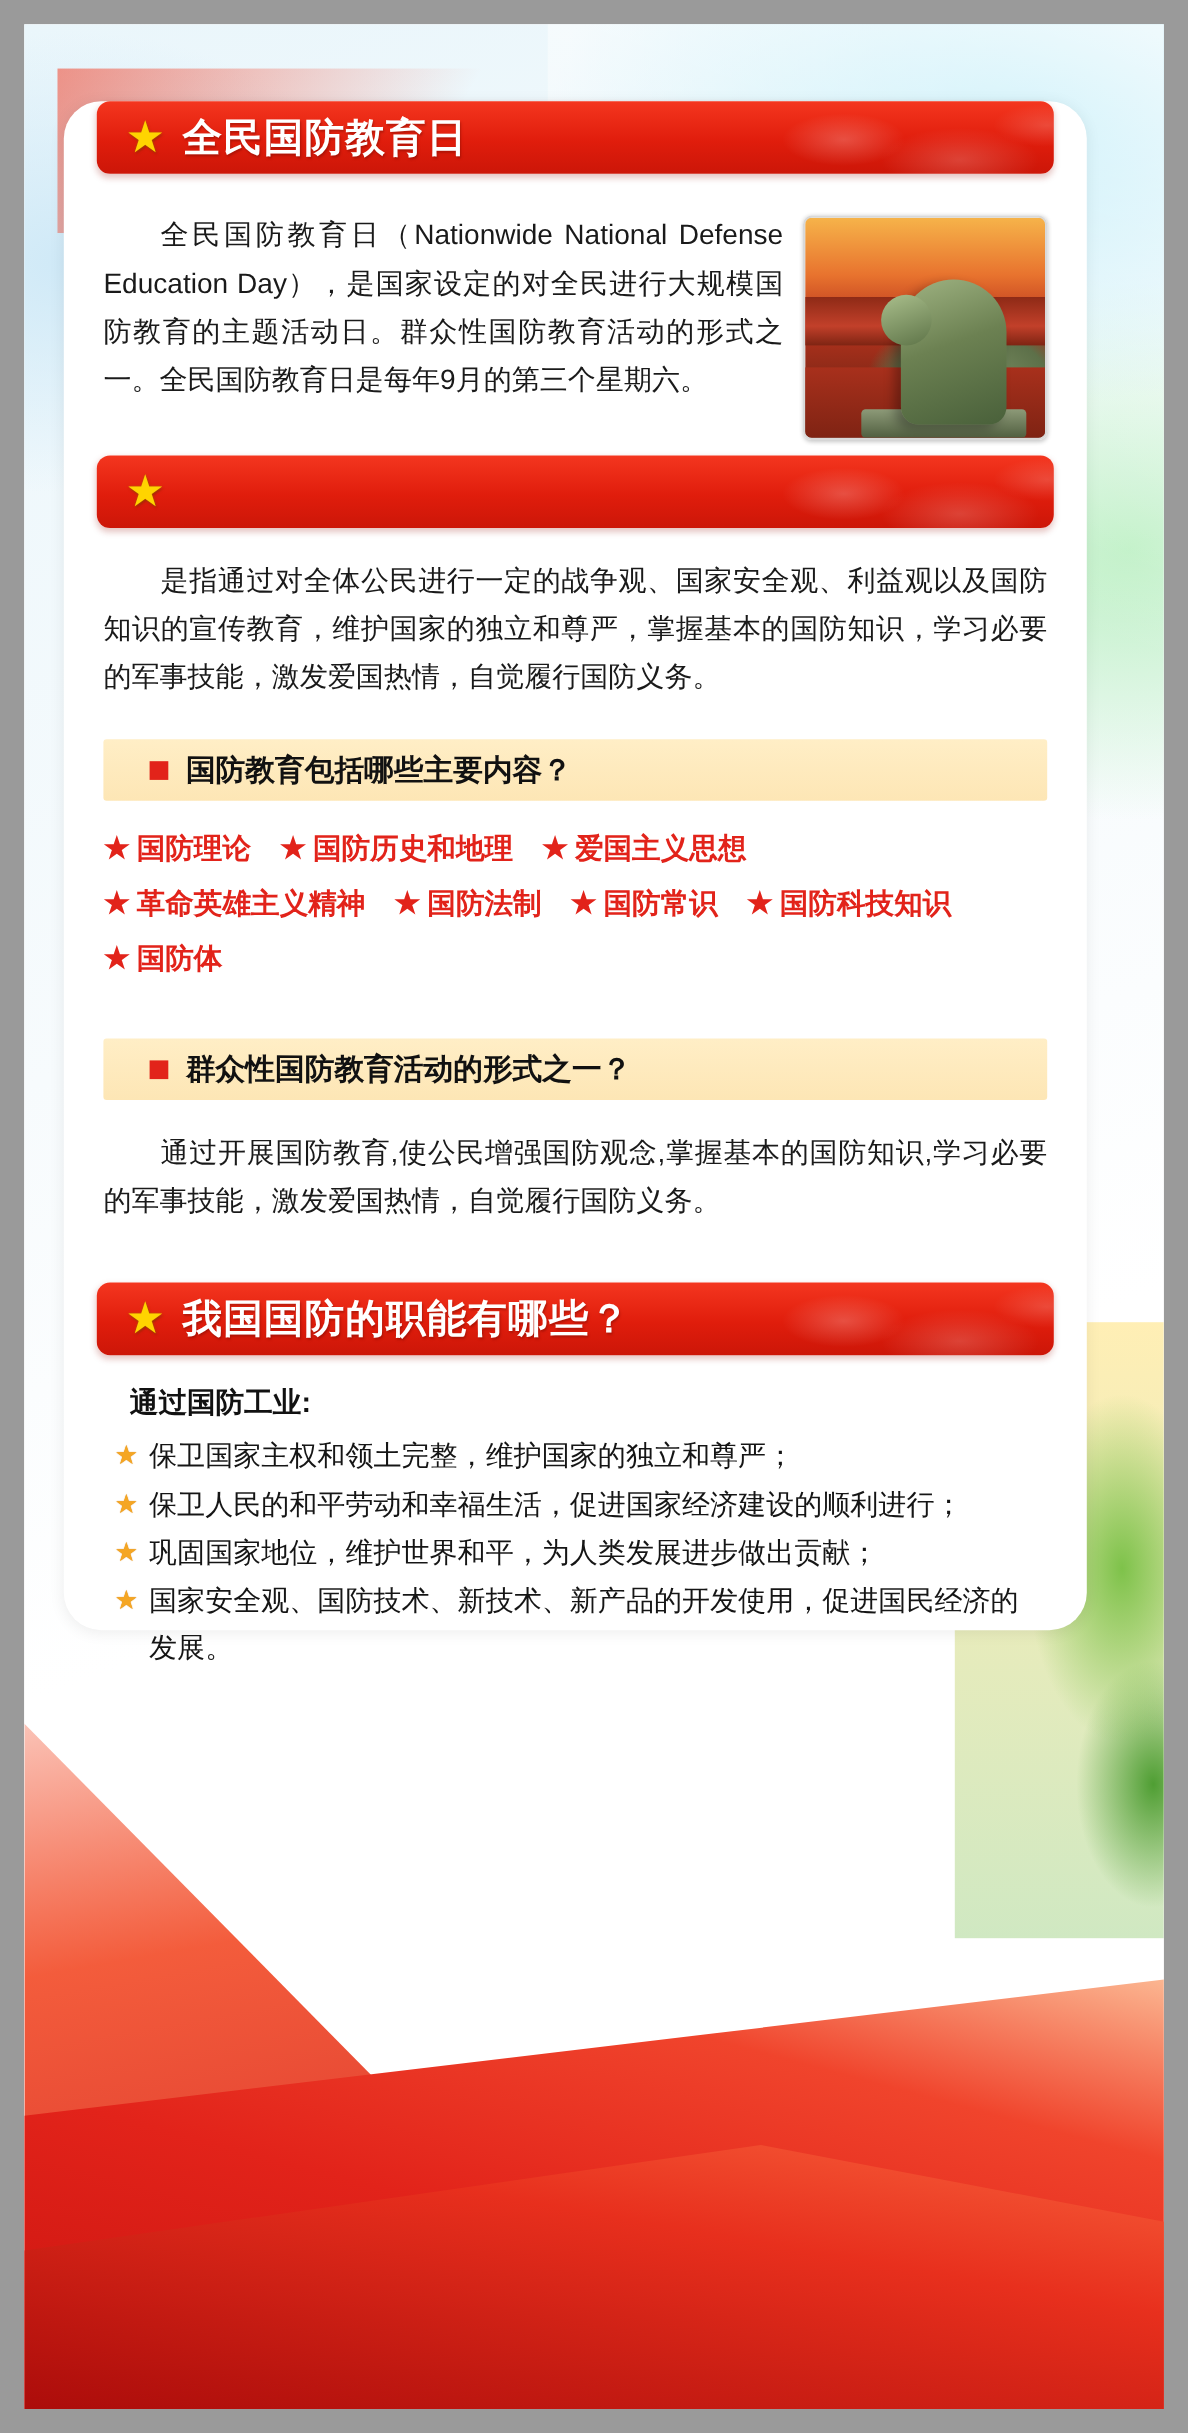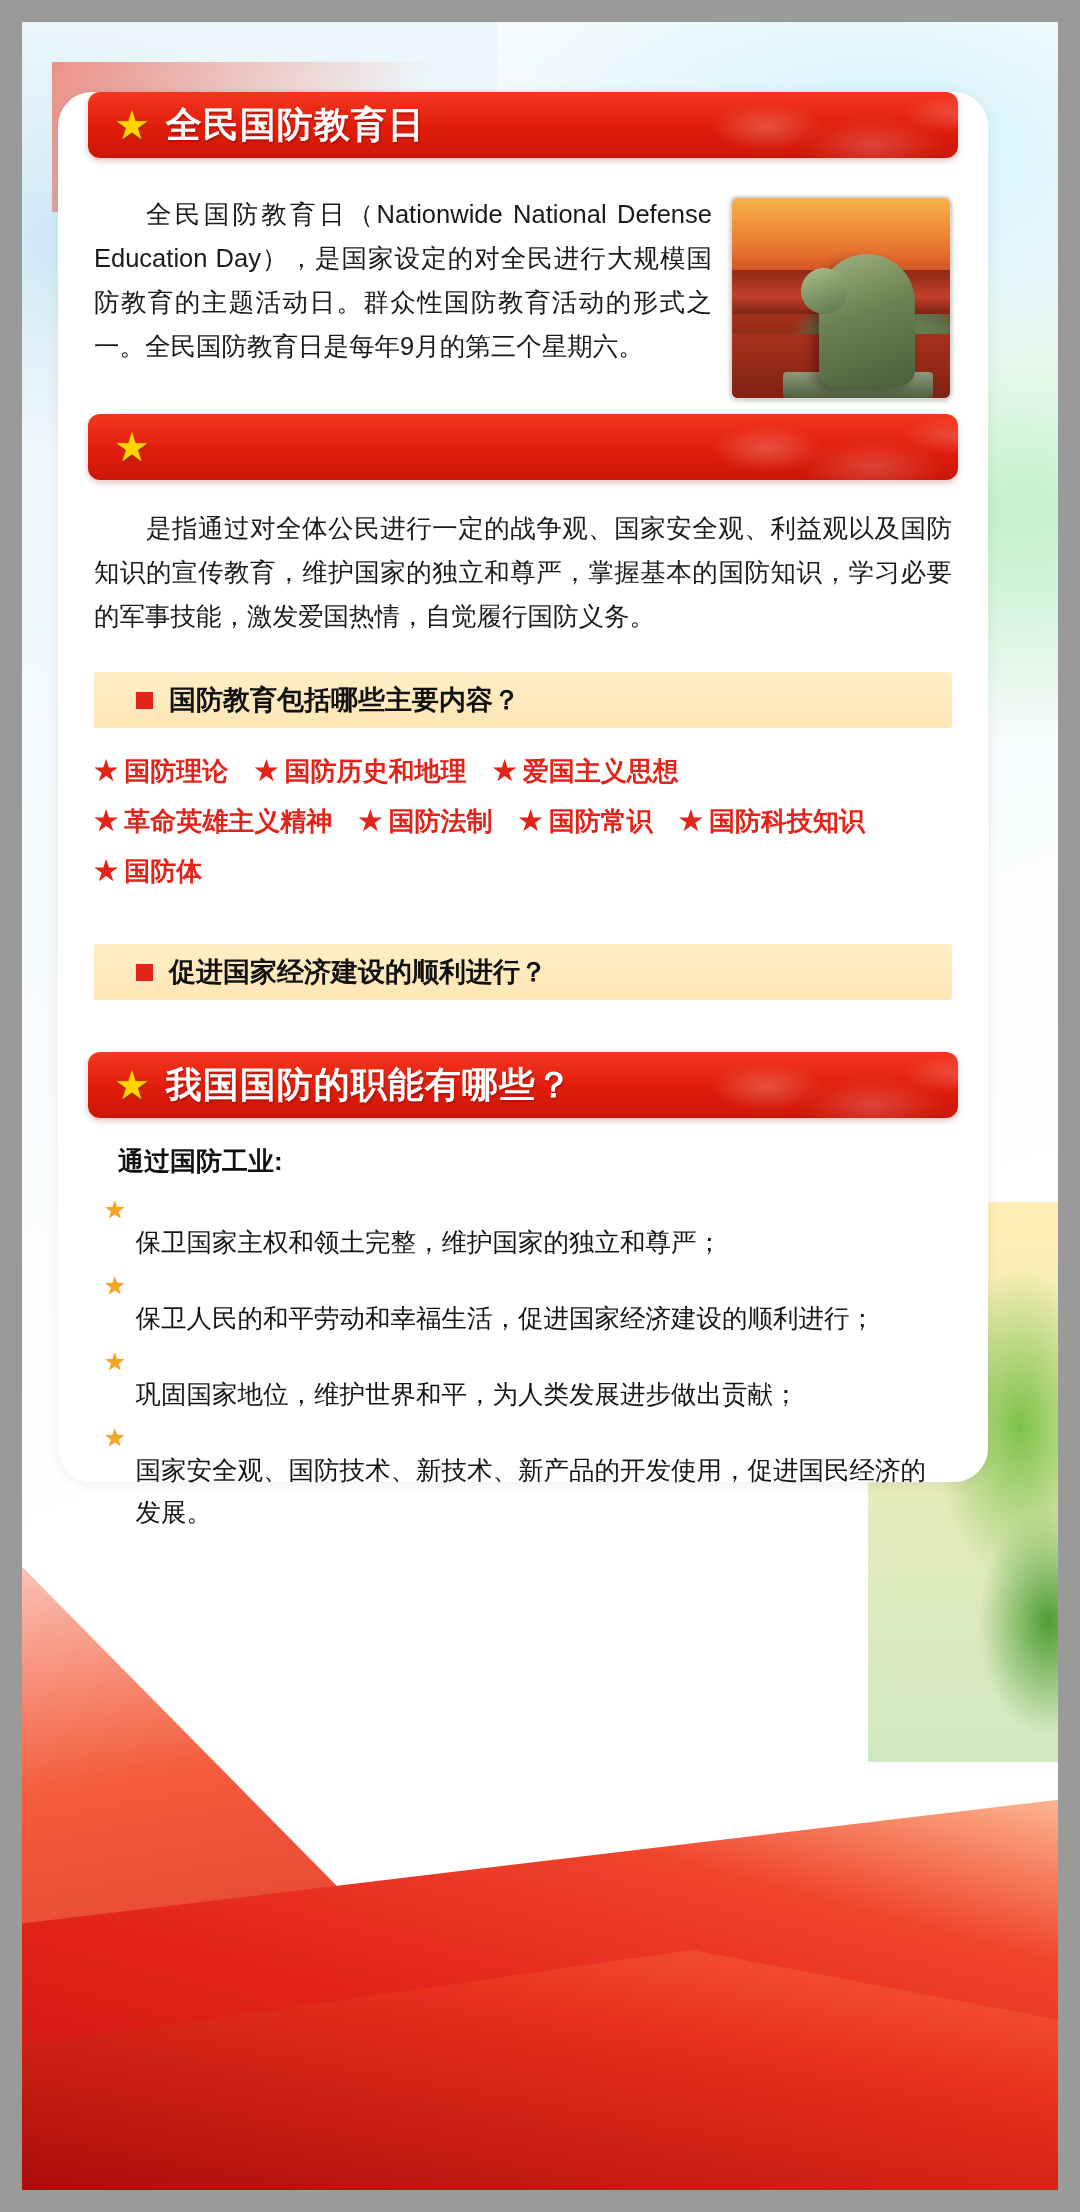--- a/index.html
+++ b/index.html
@@ -263,21 +263,21 @@
     margin-bottom: 2px;
   }
   .bullet .bstar {
     color: #f5a623;
     font-size: 24px;
     line-height: 42px;
     margin-right: 10px;
     flex: 0 0 auto;
     text-shadow: 0 0 1px #d07a00;
   }
-  .bullet .btext { flex: 1 1 auto; margin-top: 32px; }
+  .bullet .btext { flex: 1 1 auto; }
 </style>
 </head>
 <body>
 
 <div class="poster">
   <div class="bg-sky"></div>
   <div class="bg-ray"></div>
   <div class="bg-topred"></div>
   <div class="bg-green"></div>
   <div class="bg-red-left"></div>
@@ -313,23 +313,24 @@
       <span class="sq"></span>
       <span class="stitle">国防教育包括哪些主要内容？</span>
     </div>
 
     <div class="taglist">
       <span class="tag"><span class="tstar">★</span><span>国防理论</span></span><span class="tag"><span class="tstar">★</span><span>国防历史和地理</span></span><span class="tag"><span class="tstar">★</span><span>爱国主义思想</span></span><span class="tag"><span class="tstar">★</span><span>革命英雄主义精神</span></span><span class="tag"><span class="tstar">★</span><span>国防法制</span></span><span class="tag"><span class="tstar">★</span><span>国防常识</span></span><span class="tag"><span class="tstar">★</span><span>国防科技知识</span></span><span class="tag"><span class="tstar">★</span><span>国防体</span></span>
     </div>
 
     <div class="subhead" style="margin-top:48px">
       <span class="sq"></span>
-      <span class="stitle">促进国家经济建设的顺利进行？</span>
-    </div>
-
+      <span class="stitle">群众性国防教育活动的形式之一？</span>
+    </div>
+
+    <div class="para indent">通过开展国防教育,使公民增强国防观念,掌握基本的国防知识,学习必要的军事技能，激发爱国热情，自觉履行国防义务。</div>
 
     <div class="banner" style="margin-top:52px">
       <span class="star">★</span>
       <span class="btitle">我国国防的职能有哪些？</span>
     </div>
 
     <div class="lead">通过国防工业:</div>
 
     <div class="bullets">
       <div class="bullet">

